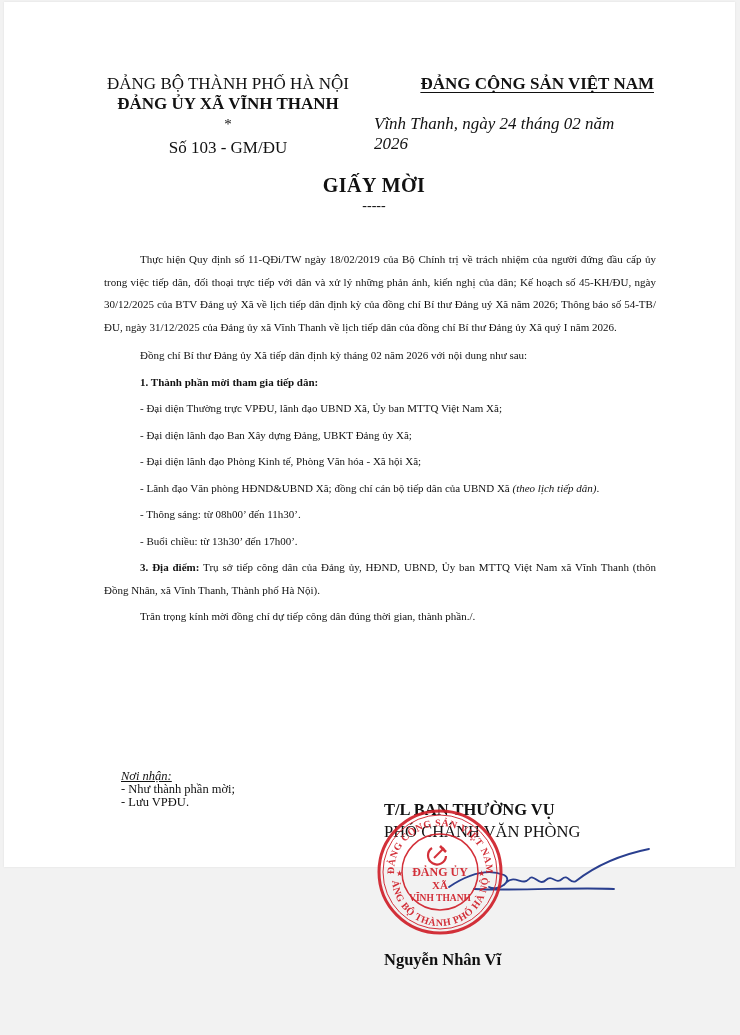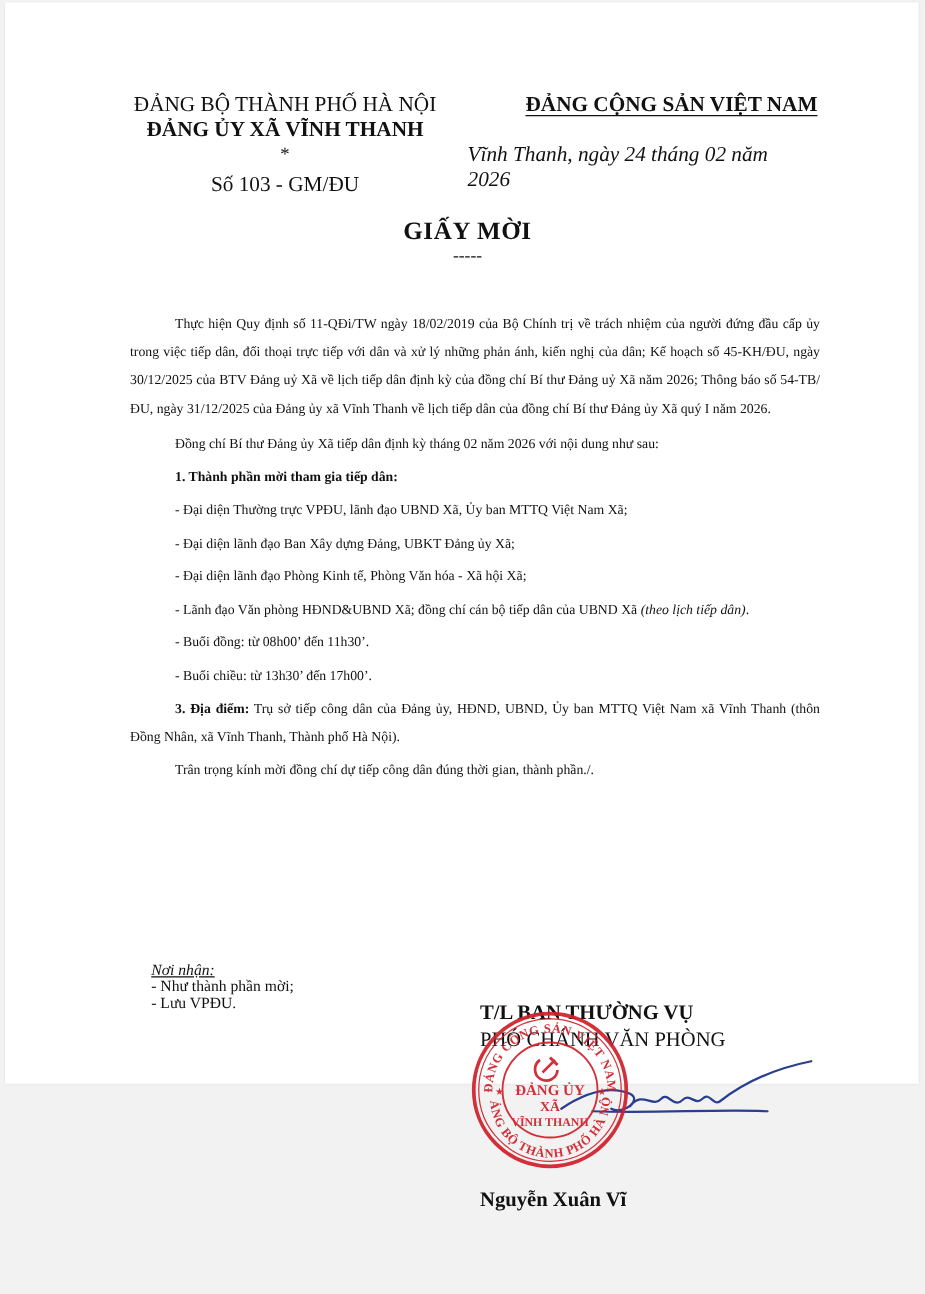--- a/index.html
+++ b/index.html
@@ -63,38 +63,38 @@
   <div class="abs body">
     <p class="indent">Thực hiện Quy định số 11-QĐi/TW ngày 18/02/2019 của Bộ Chính trị về trách nhiệm của người đứng đầu cấp ủy trong việc tiếp dân, đối thoại trực tiếp với dân và xử lý những phản ánh, kiến nghị của dân; Kế hoạch số 45-KH/ĐU, ngày 30/12/2025 của BTV Đảng uỷ Xã về lịch tiếp dân định kỳ của đồng chí Bí thư Đảng uỷ Xã năm 2026; Thông báo số 54-TB/ĐU, ngày 31/12/2025 của Đảng ủy xã Vĩnh Thanh về lịch tiếp dân của đồng chí Bí thư Đảng ủy Xã quý I năm 2026.</p>
     <p class="indent gap">Đồng chí Bí thư Đảng ủy Xã tiếp dân định kỳ tháng 02 năm 2026 với nội dung như sau:</p>
 
     <p class="indent gap-sm b">1. Thành phần mời tham gia tiếp dân:</p>
     <p class="indent gap-sm">- Đại diện Thường trực VPĐU, lãnh đạo UBND Xã, Ủy ban MTTQ Việt Nam Xã;</p>
     <p class="indent gap-sm">- Đại diện lãnh đạo Ban Xây dựng Đảng, UBKT Đảng ủy Xã;</p>
     <p class="indent gap-sm">- Đại diện lãnh đạo Phòng Kinh tế, Phòng Văn hóa - Xã hội Xã;</p>
     <p class="indent gap-sm"><span>- Lãnh đạo Văn phòng HĐND&amp;UBND Xã; đồng chí cán bộ tiếp dân của UBND Xã </span><span class="i">(theo lịch tiếp dân)</span><span>.</span></p>
 
-    <p class="indent gap-sm">- Buổi đồng: từ 08h00’ đến 11h30’.</p>
+    <p class="indent gap-sm">- Thông sáng: từ 08h00’ đến 11h30’.</p>
     <p class="indent gap-sm">- Buổi chiều: từ 13h30’ đến 17h00’.</p>
 
     <p class="indent gap-sm"><span class="b">3. Địa điểm:</span><span> Trụ sở tiếp công dân của Đảng ủy, HĐND, UBND, Ủy ban MTTQ Việt Nam xã Vĩnh Thanh (thôn Đồng Nhân, xã Vĩnh Thanh, Thành phố Hà Nội).</span></p>
 
     <p class="indent gap-sm">Trân trọng kính mời đồng chí dự tiếp công dân đúng thời gian, thành phần./.</p>
   </div>
 
   <div class="abs recipients">
     <div class="lbl">Nơi nhận:</div>
     <div>- Như thành phần mời;</div>
     <div>- Lưu VPĐU.</div>
   </div>
 
   <div class="abs sign">
     <div class="t1">T/L BAN THƯỜNG VỤ</div>
     <div>PHÓ CHÁNH VĂN PHÒNG</div>
-    <div class="name">Nguyễn Xuân Vĩ</div>
+    <div class="name">Nguyễn Nhân Vĩ</div>
   </div>
 
   <svg class="abs signature" viewBox="0 0 210 55">
     <path d="M5 40 C 20 30, 40 20, 60 28 C 70 33, 55 45, 45 40 M 60 38 C 70 25, 78 40, 85 32 C 90 26, 95 40, 102 33 C 108 27, 112 38, 118 32 C 124 26, 126 38, 132 34 M 132 34 C 150 20, 175 8, 205 2 M 30 42 C 80 44, 130 40, 170 42" fill="none" stroke="#2a3f8f" stroke-width="1.8" stroke-linecap="round"></path>
   </svg>
 
   <svg class="abs stamp" viewBox="0 0 128 128">
     <defs>
       <path id="arcTop" d="M 18 64 A 46 46 0 0 1 110 64"></path>
       <path id="arcBot" d="M 16 70 A 48 48 0 0 0 112 70"></path>

